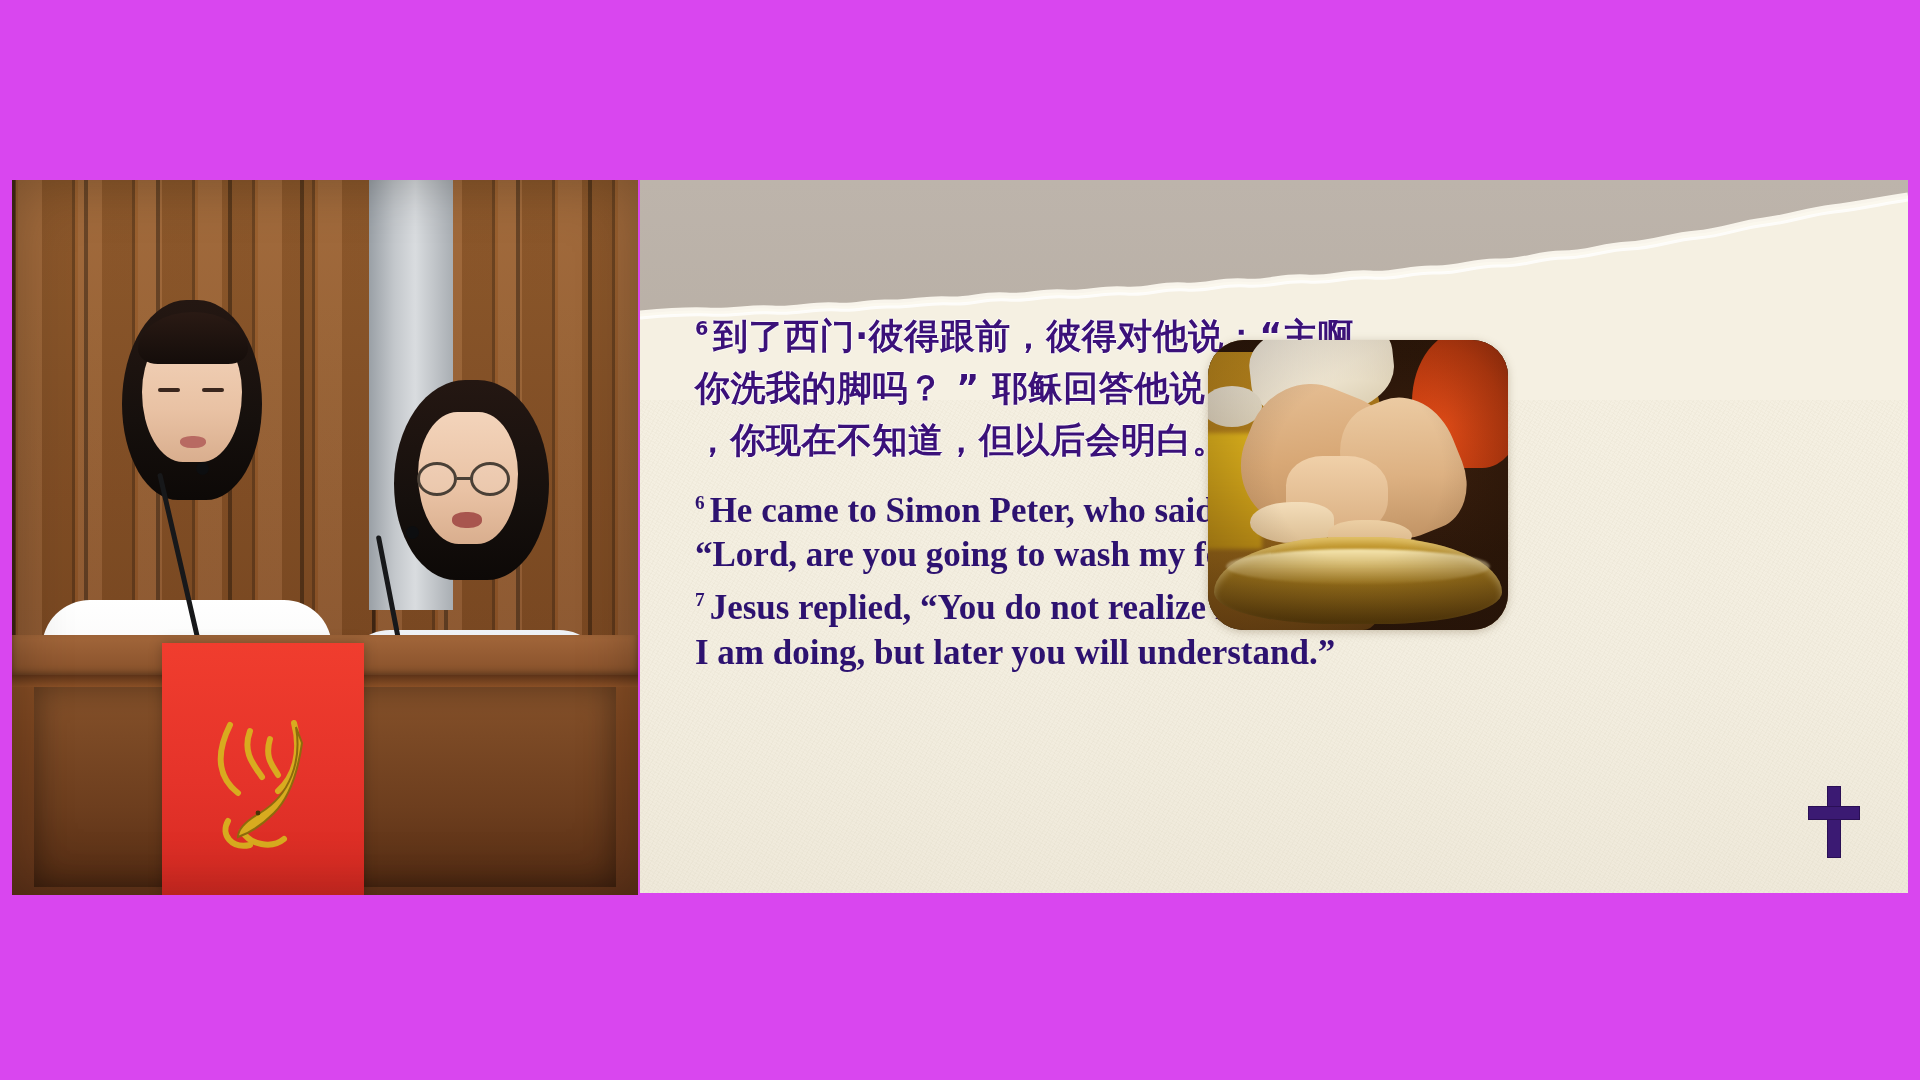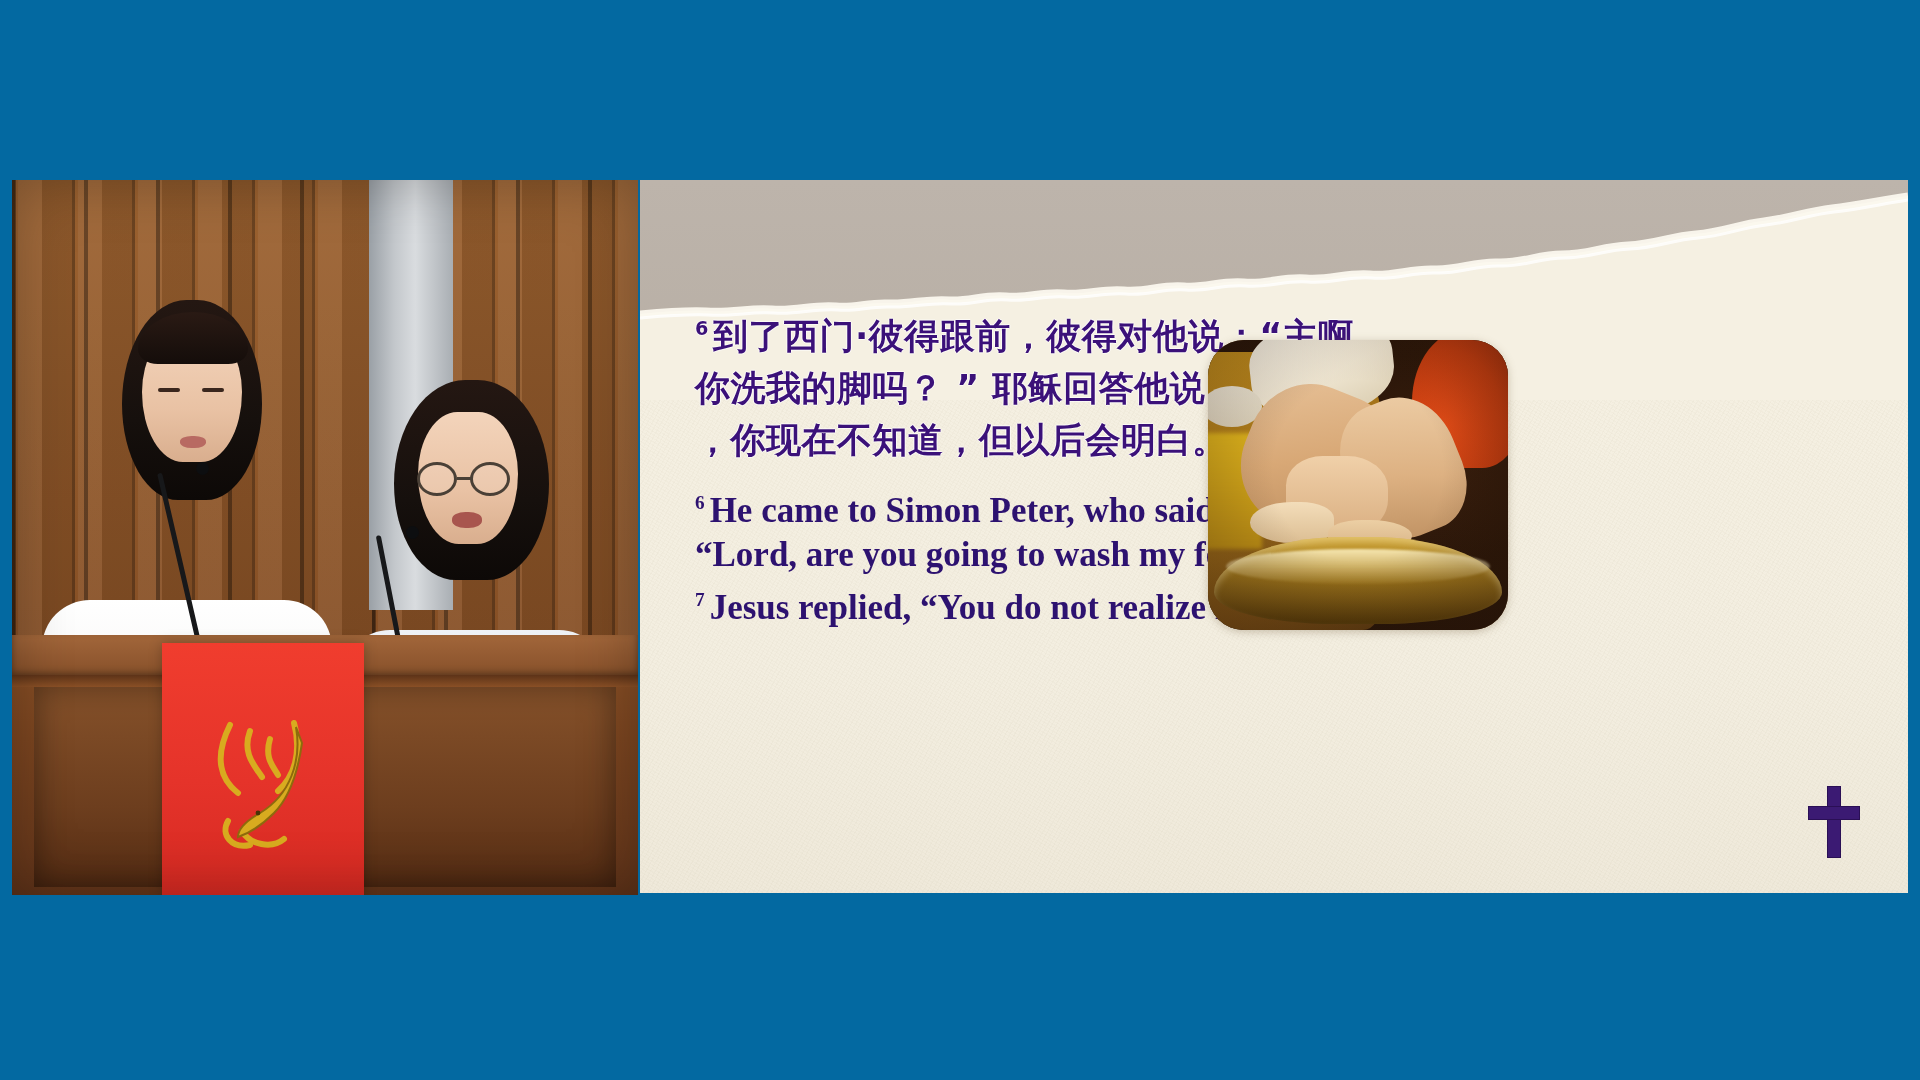--- a/index.html
+++ b/index.html
@@ -235,21 +235,21 @@
     background:#3b1a73; border:1px solid #2a0f55;
   }
   .cross .h{
     position:absolute; left:0; top:20px; width:52px; height:14px;
     background:#3b1a73; border:1px solid #2a0f55;
   }
 </style>
 </head>
 <body>
 
-<div id="stage" style="background: #0369a1;">
+<div id="stage" style="background: #d946ef;">
 
   <div class="video-panel">
 
     <div class="wood"></div>
     <div class="column-edge"></div>
     <div class="column"></div>
 
     <div class="person">
       <div class="torso" style="left:30px; top:420px; width:290px; height:230px;"></div>
       <div class="arm" style="left:18px; top:470px; width:80px; height:170px; transform:rotate(6deg);"></div>
@@ -391,20 +391,23 @@
       </div>
 
       <div class="en-line">
         <span>“Lord, are you going to wash my feet?”</span>
       </div>
 
       <div class="en-line">
         <sup class="vnum">7</sup><span>Jesus replied, “You do not realize now what</span>
       </div>
 
+      <div class="en-line">
+        <span>I am doing, but later you will understand.”</span>
+      </div>
     </div>
 
     <div class="artwork">
       <div class="art-dark-bg"></div>
       <div class="art-tunic"></div>
       <div class="art-yellow"></div>
       <div class="art-red-cloak"></div>
       <div class="art-white-sleeve"></div>
       <div class="art-white-sleeve2"></div>
       <div class="art-arm-left"></div>

